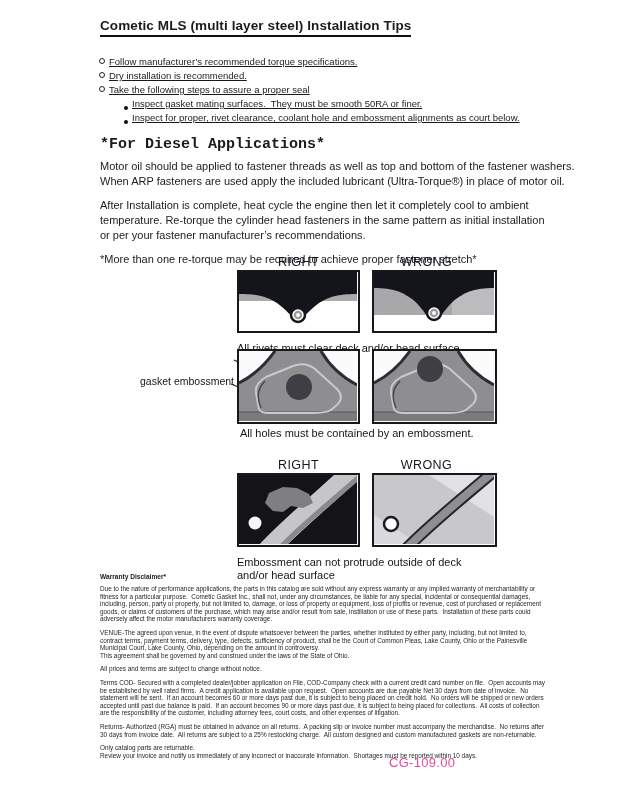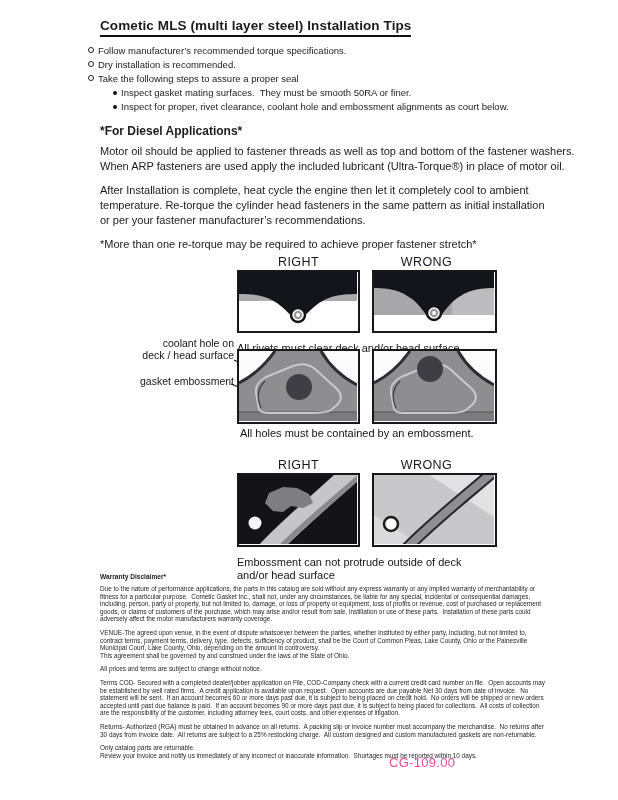--- a/index.html
+++ b/index.html
@@ -6,32 +6,32 @@
   .page{
     position:relative;width:612px;height:800px;background:#ffffff;
     font-family:"Liberation Sans","DejaVu Sans",sans-serif;color:#1b1b1b;overflow:hidden;
   }
   
   .top-block{position:absolute;left:88px;top:16px;width:500px;}
   .doc-title{
     display:inline-block;margin:0 0 7px 12px;font-size:13.5px;font-weight:bold;
     border-bottom:2px solid #111;padding-bottom:2px;letter-spacing:.1px;white-space:pre;
   }
-  ul.tips{list-style:none;margin:0;padding:0;}
+  ul.tips{list-style:none;margin:11px;padding:0;text-decoration:underline;}
   ul.tips li{display:flex;align-items:baseline;font-size:9.5px;line-height:14px;white-space:pre;}
   ul.tips li .b1{
     flex:0 0 auto;width:4px;height:4px;border:1px solid #222;border-radius:50%;
     margin-right:4px;position:relative;top:-1px;
   }
-  ul.tips li.sub{margin-left:25px;}
+  ul.tips li.sub{margin-left:25px;align-items:flex-end;}
   ul.tips li.sub .b2{
     flex:0 0 auto;width:4px;height:4px;background:#111;border-radius:50%;
     margin-right:4px;position:relative;top:-1px;
   }
-  .diesel-heading{margin:10px 0 6px 12px;font-size:12px;font-weight:bold;}
+  .diesel-heading{margin:10px 0 6px 12px;font-size:15px;font-weight:bold;font-family:Liberation Mono, monospace;}
   .para{margin:0 0 9px 12px;font-size:11px;line-height:15px;white-space:pre-wrap;}
   
   .dg-row{position:absolute;}
   .dg-labels{display:flex;gap:4px;margin-top:24px;}
   .dg-labels .lab{font-size:12.5px;letter-spacing:.4px;text-align:center;color:#17171d;}
   .dg-labels .lab.r{width:123px;}
   .dg-labels .lab.w{width:125px;}
   .dg-panels{display:flex;gap:12px;margin-top:1px;}
   .panel{box-sizing:border-box;border:2.5px solid #17171d;background:#fff;}
   .panel svg{display:block;}
@@ -102,22 +102,20 @@
           <path d="M0,0 H120 V16 C100,16 92,20 82,27 C71,35 67,48 60,48 C53,48 49,35 38,27 C28,20 20,16 0,16 Z" fill="#14141b"></path>
           <circle cx="60" cy="41" r="7" fill="#ffffff" stroke="#14141b" stroke-width="2.5"></circle>
           <circle cx="60" cy="41" r="3.1" fill="none" stroke="#9a9a9c" stroke-width="2.3"></circle>
         </svg>
       </div>
     </div>
     <div class="caption">All rivets must clear deck and/or head surface.</div>
   </div>
 
   <div class="dg-row row2">
-    <div class="side-label" style="top:4px;">coolant hole on
-deck / head surface</div>
     <div class="side-label" style="top:42px;">gasket embossment</div>
     <svg class="leaders" width="384" height="100" viewBox="0 0 384 100">
       <line x1="116" y1="26" x2="167" y2="51" stroke="#1a1a1a" stroke-width="1.1"></line>
       <line x1="113" y1="50" x2="143" y2="62" stroke="#1a1a1a" stroke-width="1.1"></line>
     </svg>
     <div class="dg-labels">
       <div class="lab r">RIGHT</div>
       <div class="lab w">WRONG</div>
     </div>
     <div class="dg-panels">

